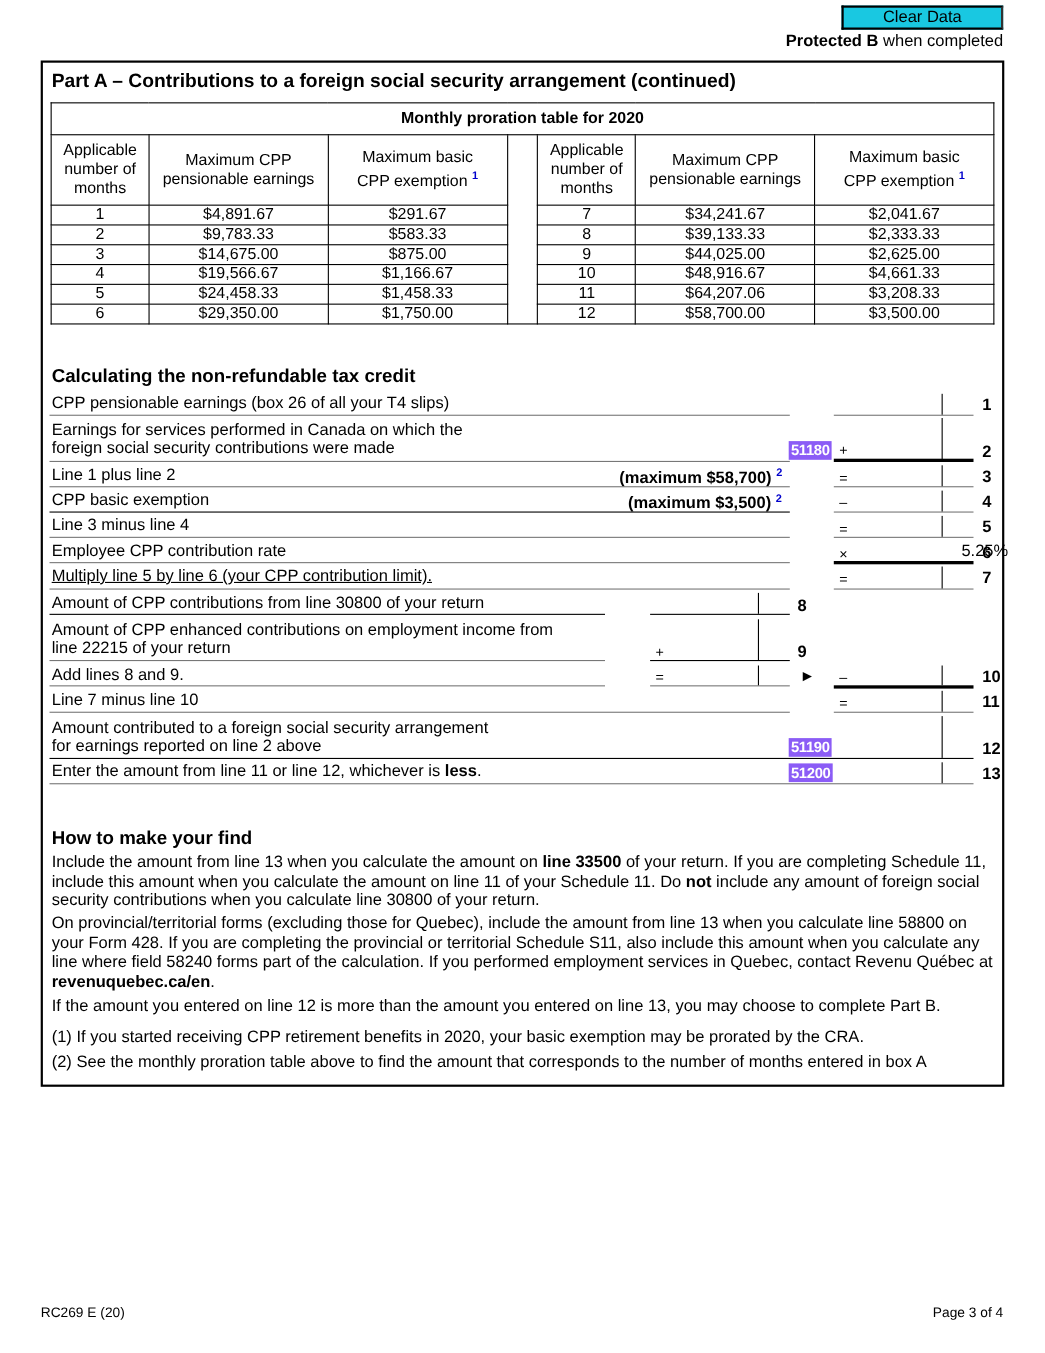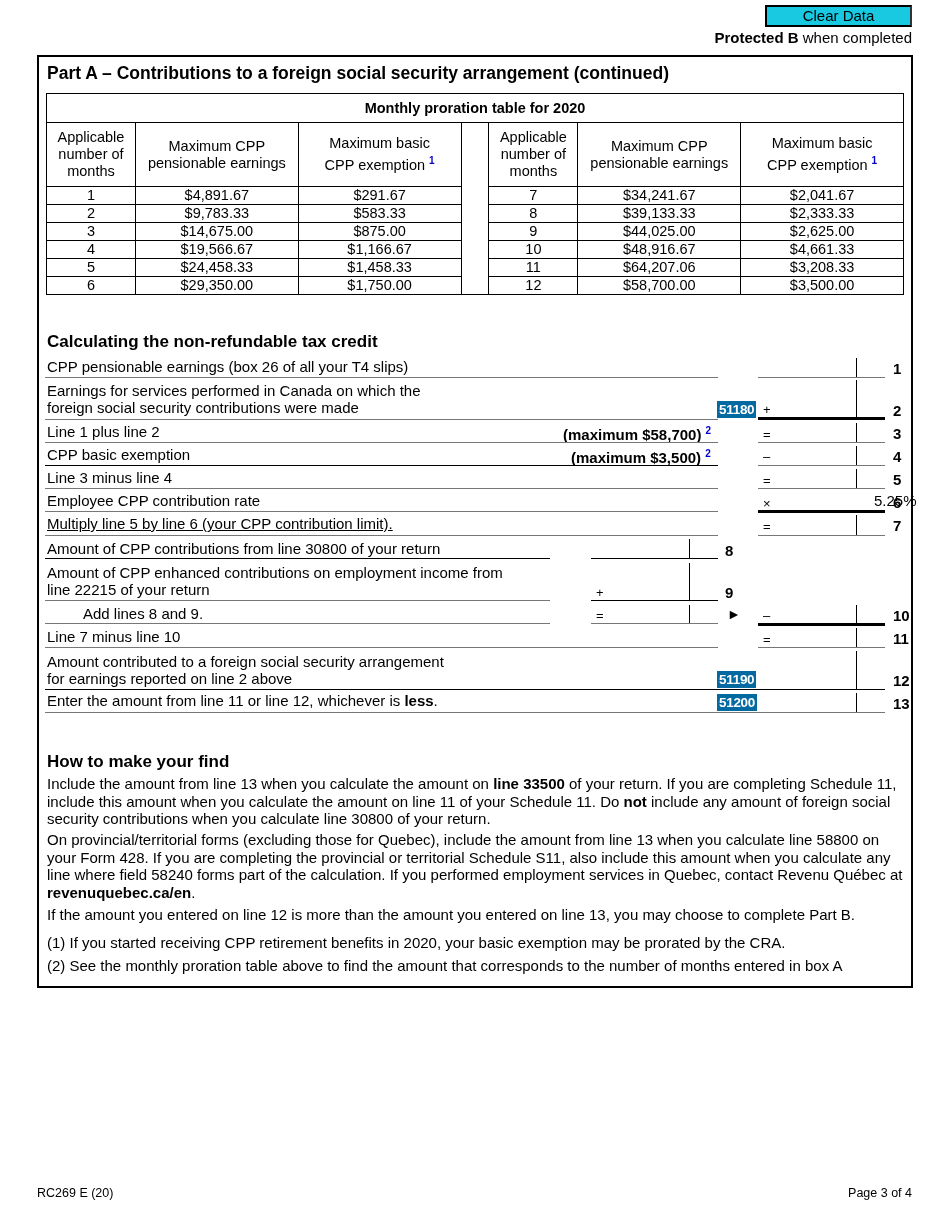--- a/index.html
+++ b/index.html
@@ -13,21 +13,21 @@
   table.pro { position: absolute; border-collapse: collapse; font-size: 14.5px; }
   table.pro td, table.pro th { border: 1.3px solid #000; text-align: center; font-weight: normal; padding: 0; line-height: 17px; }
   .sup { color: #0000cc; font-size: 10px; font-weight: bold; vertical-align: super; }
   .hline { position: absolute; height: 0; border-top: 1.3px solid #777; }
   .hline.dark { border-top: 1.5px solid #000; }
   .hline.thick { border-top: 3px solid #000; }
   .vline { position: absolute; width: 0; border-left: 1.3px solid #000; }
   .lbl { position: absolute; font-size: 15px; line-height: 17px; }
   .lnum { position: absolute; font-size: 15px; font-weight: bold; }
   .op { position: absolute; font-size: 13px; }
-  .code { position: absolute; background: #0369a1; color: #fff; font-size: 13.5px; font-weight: bold; padding: 0 2px; line-height: 17px; letter-spacing: -0.3px; }
+  .code { position: absolute; background: #8b5cf6; color: #fff; font-size: 13.5px; font-weight: bold; padding: 0 2px; line-height: 17px; letter-spacing: -0.3px; }
   .input-field { position: absolute; background: transparent; border: none; outline: none; font-family: "Liberation Sans", sans-serif; font-size: 14px; text-align: right; }
   .para { position: absolute; left: 47px; width: 860px; font-size: 15px; line-height: 17.5px; }
   .footer { position: absolute; top: 1186px; font-size: 12.5px; }
 </style>
 </head>
 <body>
 
 <button id="clear-btn" class="abs">Clear Data</button>
 <div id="protected" class="abs"><b>Protected B</b><span> when completed</span></div>
 
@@ -168,21 +168,21 @@
 
 <div class="lbl" style="left:47px; top:564px;">Amount of CPP enhanced contributions on employment income from</div>
 <div class="lbl" style="left:47px; top:581px;">line 22215 of your return</div>
 <div class="hline" style="left:45px; top:600px; width:505px;"></div>
 <div class="op" style="left:596px; top:585px;">+</div>
 <input class="input-field" style="left: 608px; top: 581px; width: 80px; height: 18px;">
 <div class="hline dark" style="left:591px; top:600px; width:127px;"></div>
 <div class="vline" style="left:689px; top:563px; height:37px;"></div>
 <div class="lnum" style="left:725px; top:584px;">9</div>
 
-<div class="lbl" style="left:47px; top:605px;margin-left:36px;">Add lines 8 and 9.</div>
+<div class="lbl" style="left:47px; top:605px;">Add lines 8 and 9.</div>
 <div class="hline" style="left:45px; top:623px; width:505px;"></div>
 <div class="op" style="left:596px; top:608px;">=</div>
 <input class="input-field" style="left: 608px; top: 604px; width: 80px; height: 18px;">
 <div class="hline" style="left:591px; top:623px; width:127px;"></div>
 <div class="vline" style="left:689px; top:605px; height:18px;"></div>
 <div class="lbl" style="left:727px; top:606px; font-size:14px;">►</div>
 <div class="op" style="left:763px; top:608px;">–</div>
 <input class="input-field" style="left: 775px; top: 604px; width: 80px; height: 18px;">
 <div class="hline thick" style="left:758px; top:623px; width:127px;"></div>
 <div class="vline" style="left:856px; top:605px; height:18px;"></div>

